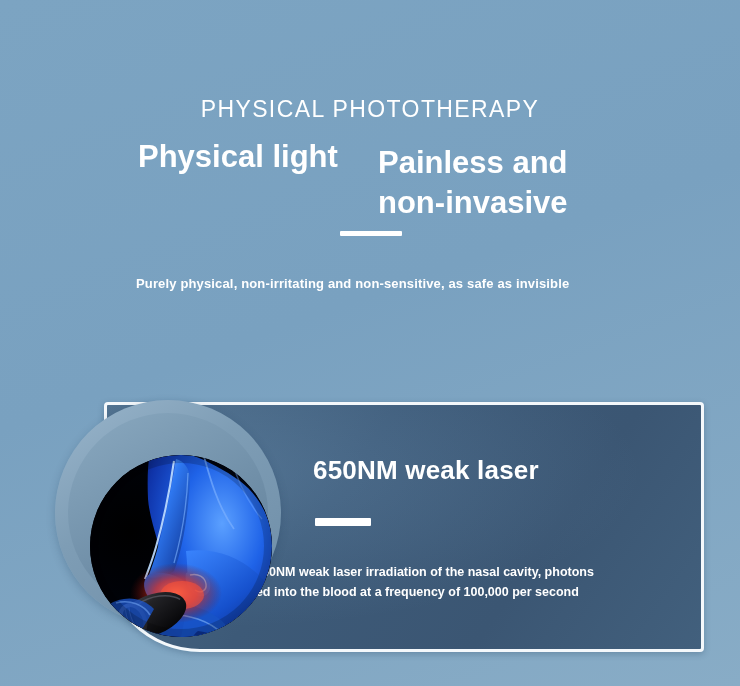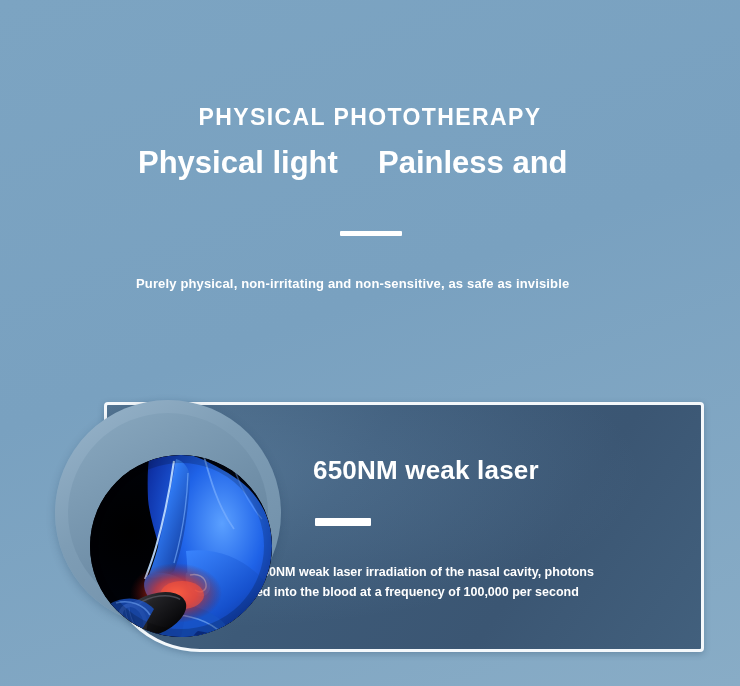--- a/index.html
+++ b/index.html
@@ -25,32 +25,31 @@
     height: 400px;
   }
   .eyebrow {
     position: absolute;
     left: 0;
     top: 96px;
     width: 740px;
     text-align: center;
     color: #ffffff;
     font-size: 23px;
-    font-weight: 700;
+    font-weight: 400;
     letter-spacing: 1.4px;
     white-space: nowrap;
-    margin-top: 8px;
   }
   .headline-row {
     position: absolute;
     left: 138px;
     top: 137px;
     width: 470px;
     display: flex;
-    align-items: flex-end;
+    align-items: flex-start;
     gap: 18px;
   }
   .headline-col {
     color: #ffffff;
     font-size: 31px;
     font-weight: bold;
     line-height: 1.28;
   }
   .headline-col.left  { width: 222px; }
   .headline-col.right { width: 228px; padding-top: 6px; }
@@ -171,20 +170,21 @@
   <div class="hero" data-interactable="false">
 
     <div class="eyebrow" data-interactable="false">PHYSICAL PHOTOTHERAPY</div>
 
     <div class="headline-row" data-interactable="false">
       <div class="headline-col left" data-interactable="false">
         <span class="headline-line" data-interactable="false">Physical light</span>
       </div>
       <div class="headline-col right" data-interactable="false">
         <span class="headline-line" data-interactable="false">Painless and</span>
+        <span class="headline-line" data-interactable="false">non-invasive</span>
       </div>
     </div>
 
     <div class="rule-top" data-interactable="false"></div>
 
     <div class="tagline" data-interactable="false">Purely physical, non-irritating and non-sensitive, as safe as invisible</div>
   </div>
 
   <div class="panel" data-interactable="false">
     <div class="panel-inner-sheen" data-interactable="false"></div>

